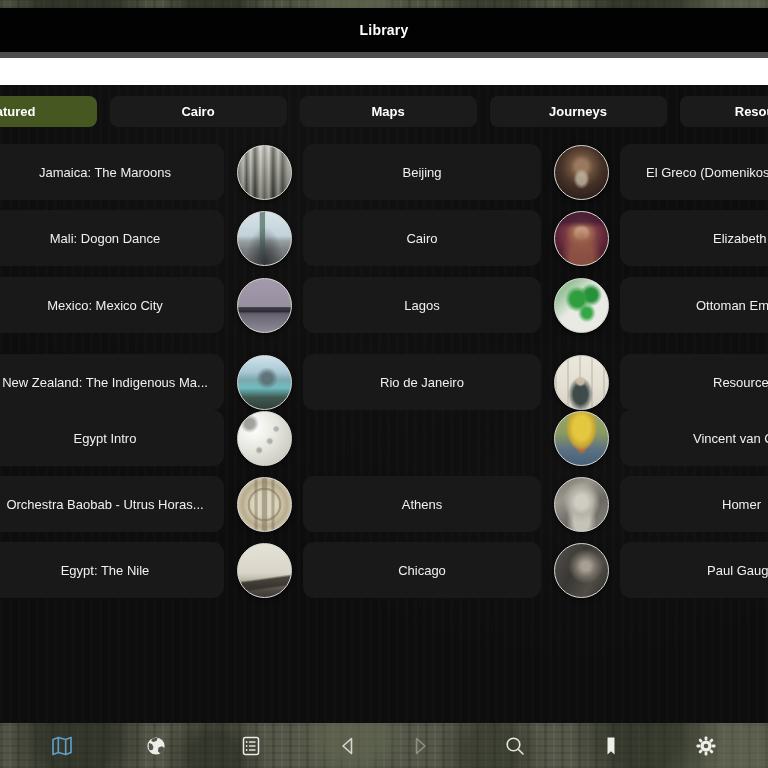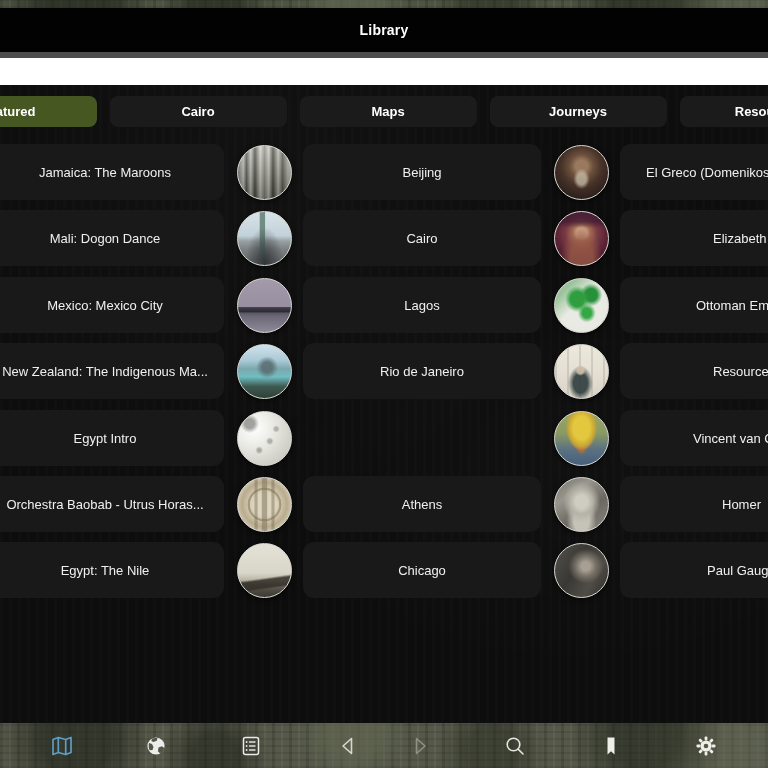--- a/index.html
+++ b/index.html
@@ -116,21 +116,21 @@
       <div class="thumb t2" style="background: linear-gradient(transparent 52%, rgba(30, 30, 38, 0.75) 54%, rgba(30, 30, 38, 0.75) 62%, transparent 64%), linear-gradient(rgb(163, 154, 171) 0%, rgb(151, 143, 160) 55%, rgb(85, 81, 92) 62%, rgb(107, 103, 117) 70%, rgb(142, 138, 153) 100%);"></div>
       <div class="cell c2">
           <span>Lagos</span>
         </div>
       <div class="thumb t3" style="background: radial-gradient(at 42% 38%, rgb(47, 158, 63) 0px, rgb(47, 158, 63) 16%, transparent 28%), radial-gradient(at 68% 30%, rgb(39, 145, 58) 0px, rgb(39, 145, 58) 12%, transparent 22%), radial-gradient(at 60% 64%, rgb(53, 168, 69) 0px, rgb(53, 168, 69) 10%, transparent 20%), linear-gradient(135deg, rgba(60, 150, 70, 0.45) 20%, transparent 45%), radial-gradient(circle, rgb(234, 234, 228) 0px, rgb(234, 234, 228) 60%, rgb(223, 226, 220) 100%);"></div>
       <div class="cell c3" style="padding-left:76px">
           <span>Ottoman Emp</span>
         </div>
     </div>
 
-    <div class="row" style="top:258px">
+    <div class="row" style="top:269px">
       <div class="cell c1">
           <span>New Zealand: The Indigenous Ma...</span>
         </div>
       <div class="thumb t2" style="background: radial-gradient(circle at 55% 42%, rgba(90, 110, 115, 0.9) 0px, rgba(90, 110, 115, 0.9) 12%, transparent 26%), linear-gradient(rgb(207, 227, 234) 0%, rgb(169, 200, 214) 30%, rgb(123, 168, 173) 45%, rgb(111, 189, 194) 60%, rgb(63, 90, 82) 78%, rgb(46, 64, 56) 100%);"></div>
       <div class="cell c2">
           <span>Rio de Janeiro</span>
         </div>
       <div class="thumb t3" style="background: radial-gradient(circle at 48% 48%, rgba(210, 190, 170, 0.9) 0px, rgba(210, 190, 170, 0.9) 8%, transparent 14%), radial-gradient(at 48% 72%, rgba(45, 60, 60, 0.9) 0px, rgba(45, 60, 60, 0.9) 18%, transparent 32%), repeating-linear-gradient(90deg, rgba(100, 95, 85, 0.18) 0px, rgba(100, 95, 85, 0.18) 2px, transparent 2px, transparent 12px), linear-gradient(rgb(236, 232, 220) 0%, rgb(228, 223, 210) 55%, rgb(216, 211, 198) 100%);"></div>
       <div class="cell c3" style="padding-left:93px">
           <span>Resources</span>

